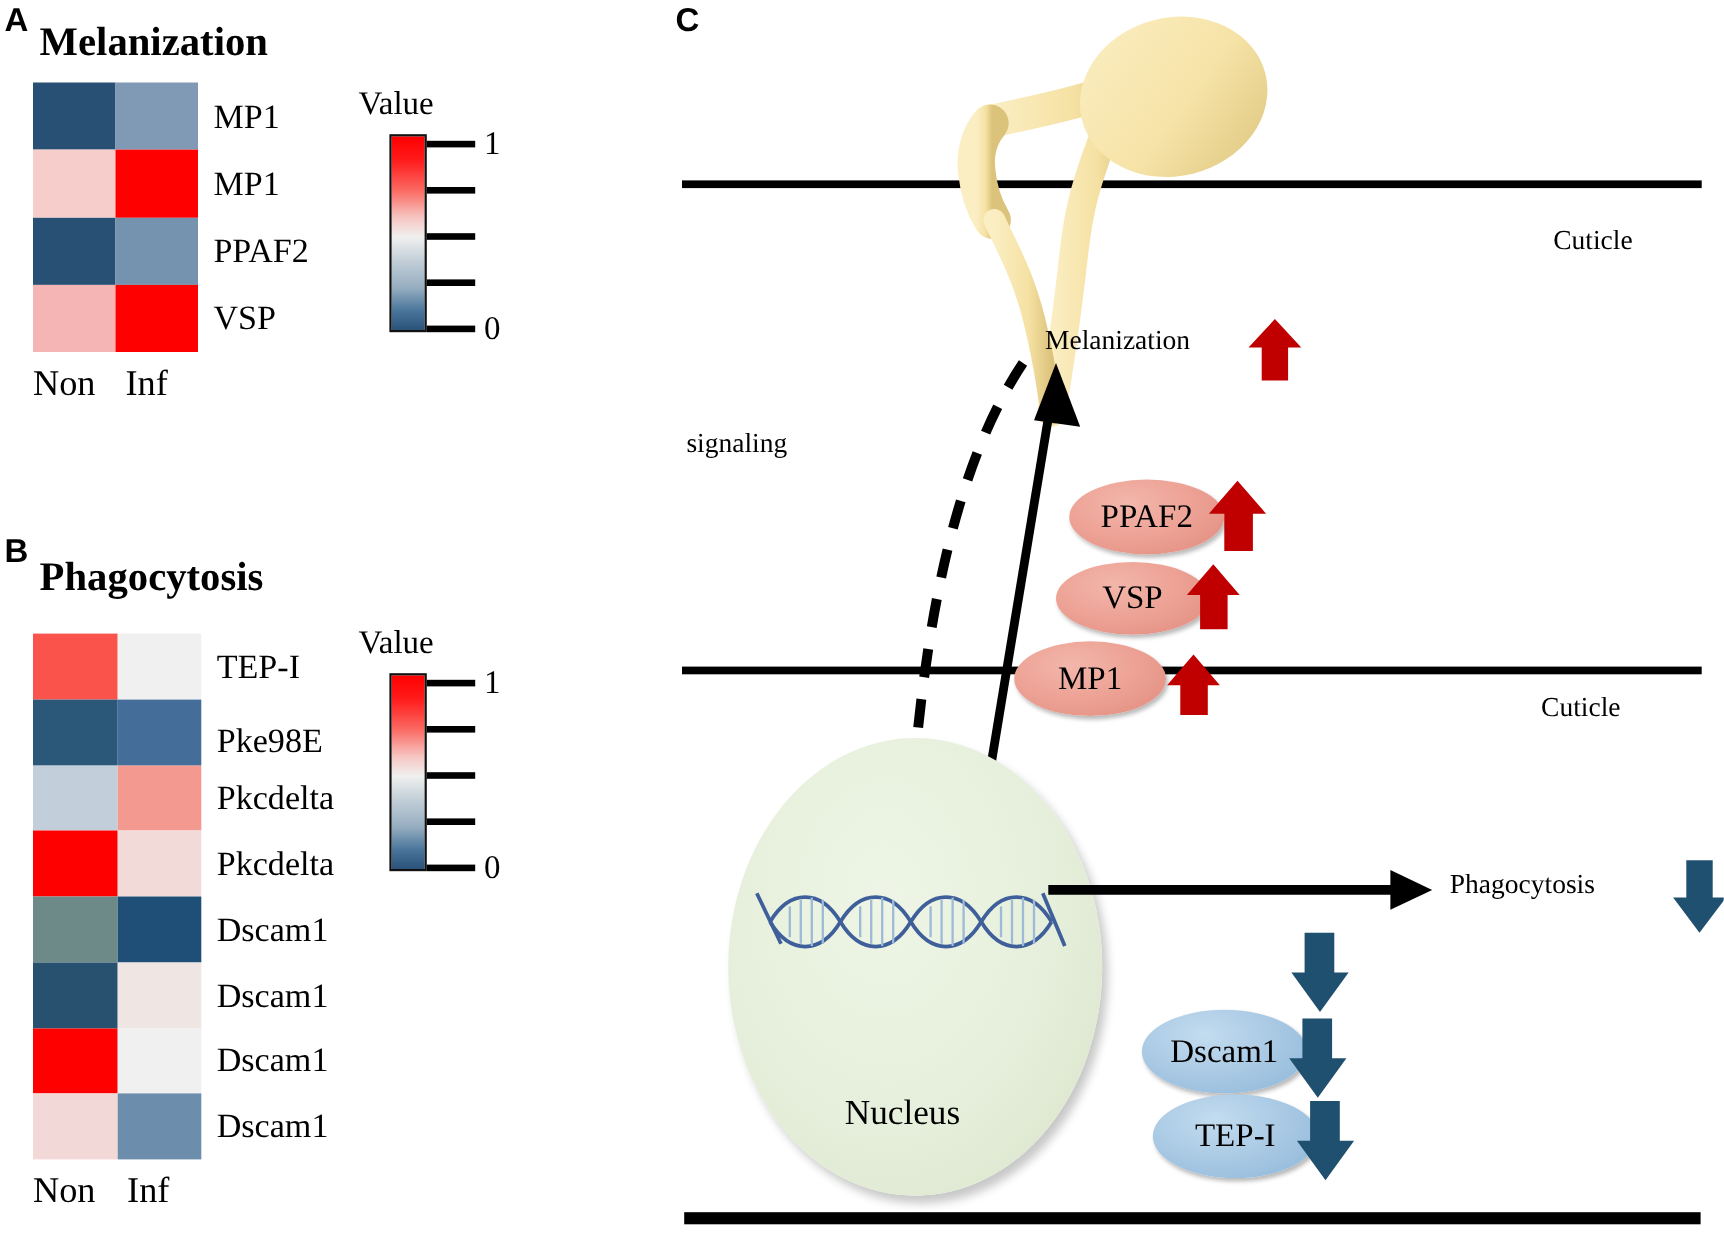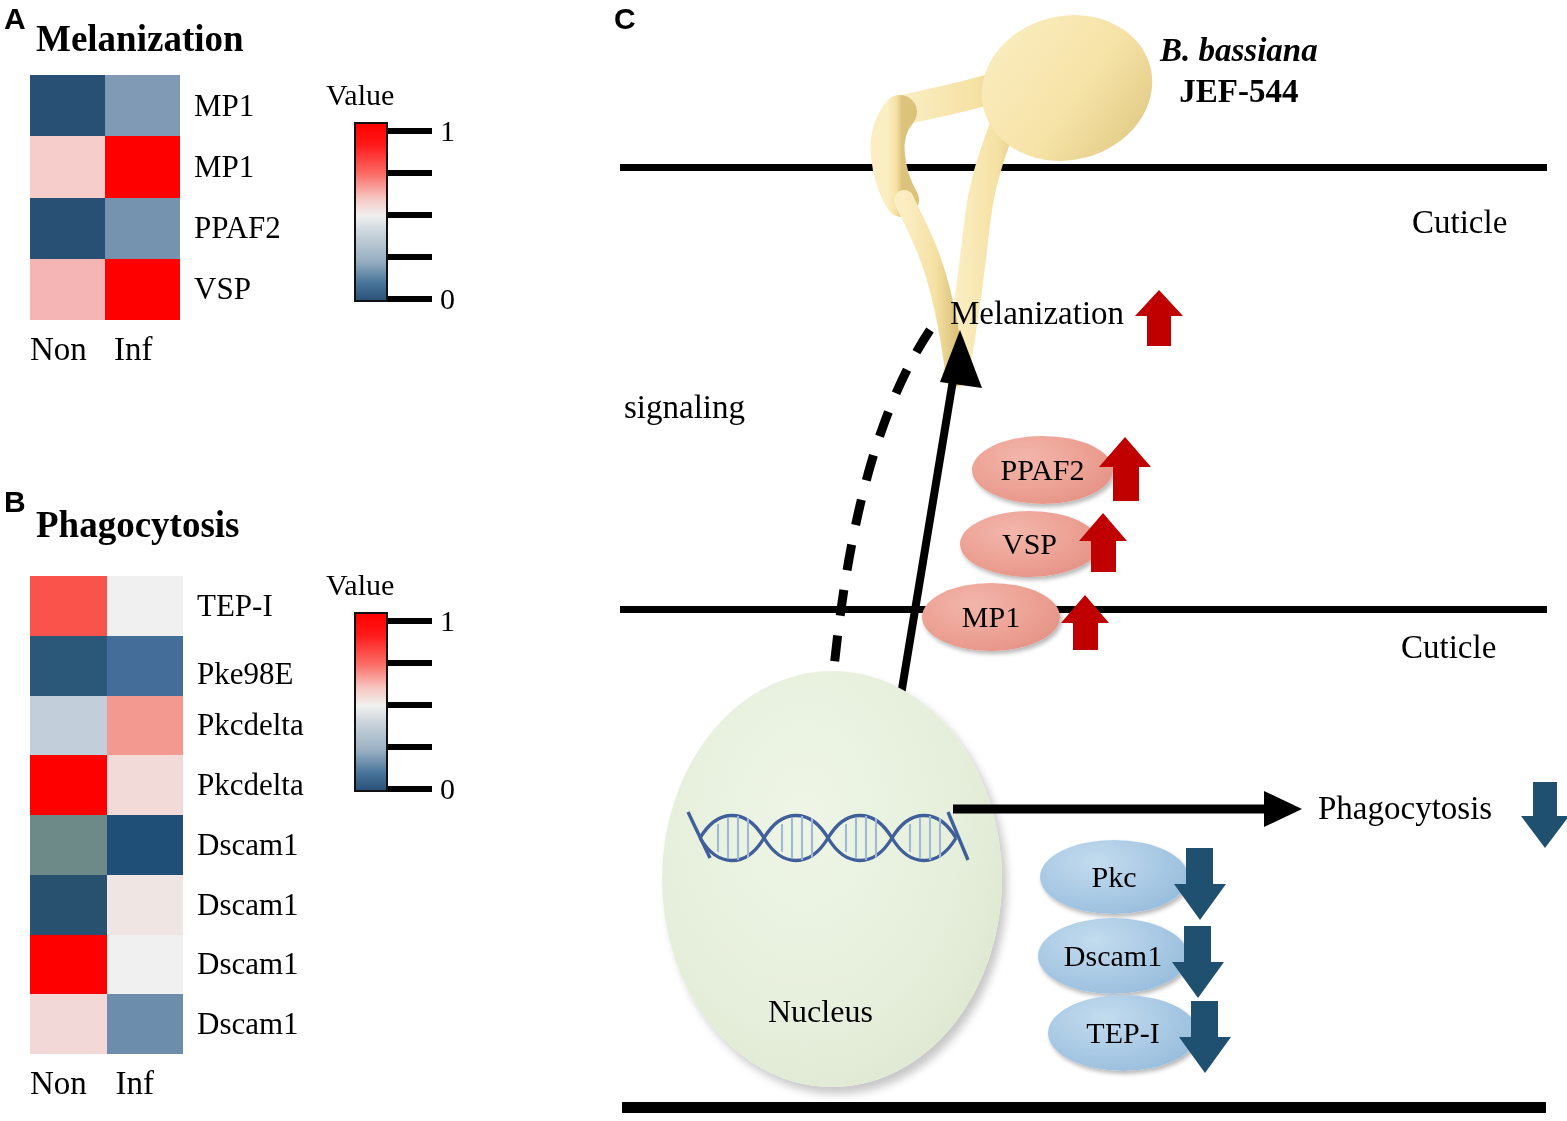--- a/index.html
+++ b/index.html
@@ -24,21 +24,21 @@
   .cb-bar{position:absolute;border:2px solid #111;box-sizing:border-box;
           background:linear-gradient(to bottom,
             #ff0000 0%, #ff1a1a 12%, #fb6a63 28%, #f6c6c2 42%,
             #f0f0ef 52%, #c3cfd8 64%, #97aec1 78%, #4a769b 90%, #2b5279 100%);}
   .cb-tick{position:absolute;height:6px;background:#000;}
   .cb-num{position:absolute;font-size:30px;line-height:1;}
 
   
   #panelC{position:absolute;left:600px;top:0;width:967px;height:1121px;}
   .cline{position:absolute;background:#000;}
-  .ctext{position:absolute;font-size:33px;line-height:1;white-space:nowrap;text-align:right;}
+  .ctext{position:absolute;font-size:25px;line-height:1;white-space:nowrap;text-align:right;}
   .species{position:absolute;font-weight:bold;font-size:33px;line-height:1.25;
            text-align:center;white-space:nowrap;}
   .species .it{font-style:italic;}
 
   .oval{position:absolute;display:flex;align-items:center;justify-content:center;
         border-radius:50%;font-size:30px;line-height:1;white-space:nowrap;}
   .oval.red{background:radial-gradient(ellipse at 38% 32%, #f3b6ab 0%, #eda396 45%, #e08b7d 100%);
             box-shadow:2px 3px 4px rgba(0,0,0,.28);}
   .oval.blue{background:radial-gradient(ellipse at 38% 30%, #c3dcef 0%, #a9c9e4 48%, #8cb6d8 100%);
              box-shadow:2px 3px 4px rgba(0,0,0,.28);}
@@ -138,24 +138,20 @@
   <div class="cb-tick" style="left:68px;top:174px;width:44px;"></div>
   <div class="cb-tick" style="left:68px;top:216px;width:44px;"></div>
   <div class="cb-num" style="left:120px;top:36px;">1</div>
   <div class="cb-num" style="left:120px;top:204px;">0</div>
 </div>
 
 <div id="panelC">
 
   <div class="panel-letter" style="left:14px;top:4px;">C</div>
 
-  <div class="species" style="left:560px;top:30px;">
-    <span class="it">B. bassiana</span><br>
-    <span>JEF-544</span>
-  </div>
 
   <div class="cline" style="left:20px;top:164px;width:927px;height:7px;"></div>
   <div class="ctext" style="left:812px;top:206px;">Cuticle</div>
 
   <div class="cline" style="left:20px;top:606px;width:927px;height:7px;"></div>
   <div class="ctext" style="left:801px;top:631px;">Cuticle</div>
 
   <div class="cline" style="left:22px;top:1102px;width:924px;height:11px;"></div>
 
   <svg width="967" height="1121">
@@ -253,23 +249,20 @@
 
   <svg width="967" height="1121">
     <line x1="353" y1="809" x2="672" y2="809" stroke="#000" stroke-width="9"></line>
     <polygon points="702,809 664,791 664,827" fill="#000"></polygon>
   </svg>
   <div class="ctext" style="left:718px;top:792px;">Phagocytosis</div>
   <svg width="967" height="1121">
     <polygon points="933,782 933,816 921,816 945,848 969,816 957,816 957,782" fill="#1f5070"></polygon>
   </svg>
 
-  <div class="oval blue" style="left:440px;top:840px;width:148px;height:74px;">
-    <span>Pkc</span>
-  </div>
   <svg width="967" height="1121">
     <polygon points="586,848 586,884 574,884 600,920 626,884 613,884 613,848" fill="#1f5070"></polygon>
   </svg>
 
   <div class="oval blue" style="left:438px;top:918px;width:150px;height:76px;">
     <span>Dscam1</span>
   </div>
   <svg width="967" height="1121">
     <polygon points="584,926 584,962 572,962 598,998 624,962 611,962 611,926" fill="#1f5070"></polygon>
   </svg>

